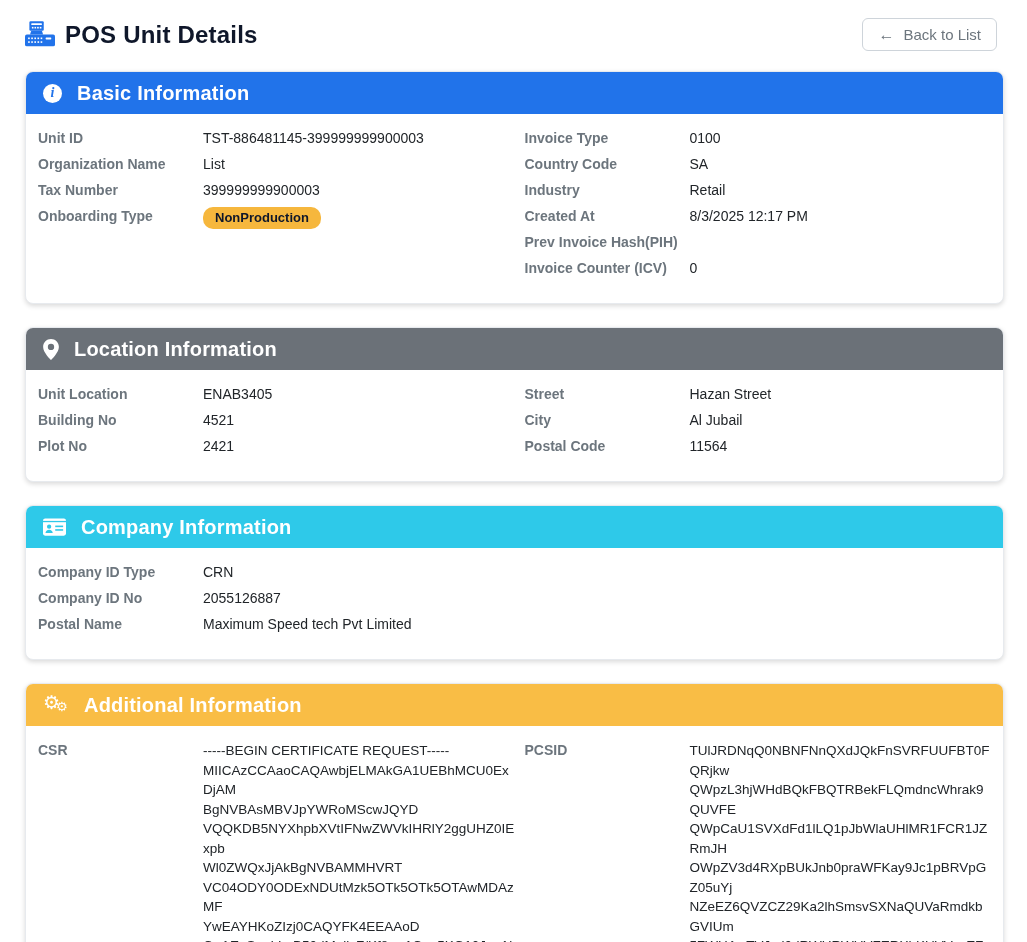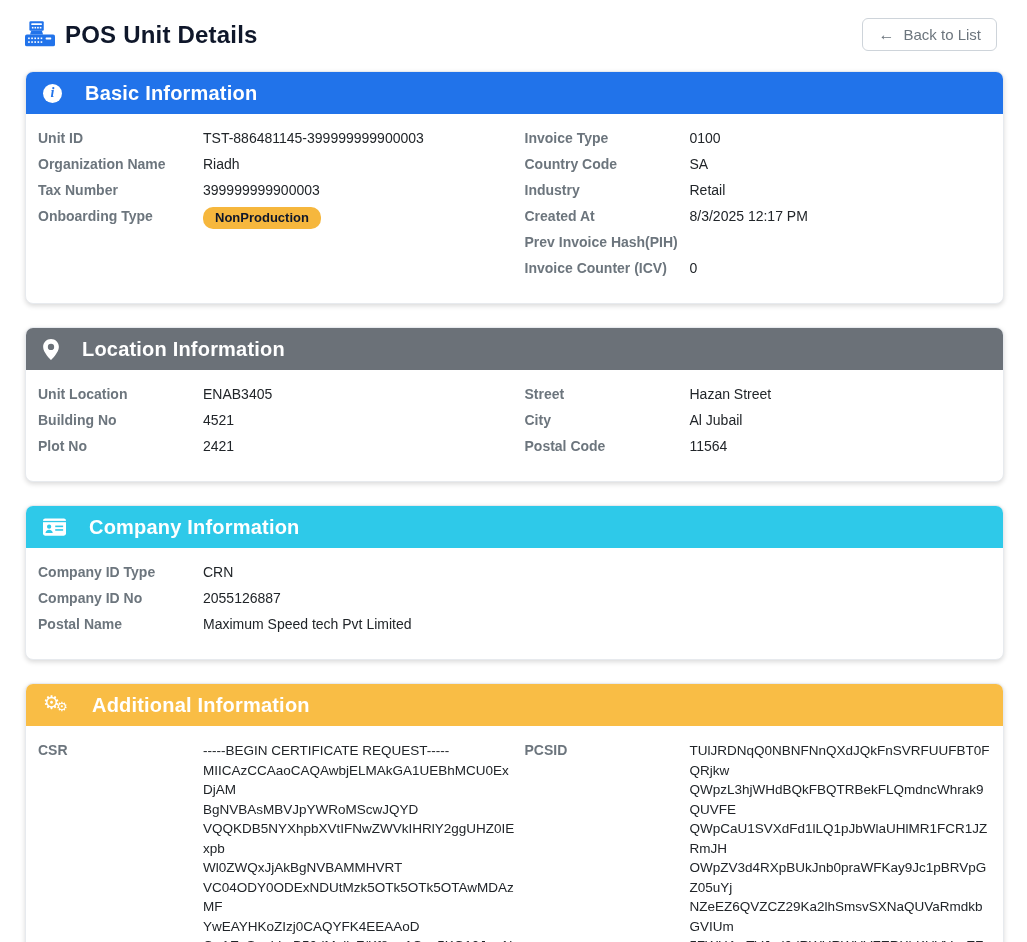--- a/index.html
+++ b/index.html
@@ -22,21 +22,21 @@
     display: flex; align-items: center; gap: 9px; cursor: pointer; margin-right: 7px;
   }
   .back-arrow { font-size: 16px; line-height: 1; }
 
   
   .card {
     background: #fff; border: 1px solid #e7eaee; border-radius: 8px;
     box-shadow: 0 2px 5px rgba(0,0,0,.15); margin-bottom: 23px; overflow: hidden;
   }
   .card-header { display: flex; align-items: center; gap: 11px; height: 42px; padding: 0 17px; }
-  .card-header .sec-title { color: #fff; font-size: 20px; font-weight: 700; margin: 12px; letter-spacing: .2px; }
+  .card-header .sec-title { color: #fff; font-size: 20px; font-weight: 700; margin: 4px; letter-spacing: .2px; }
   .hdr-blue  { background: #2173ea; }
   .hdr-gray  { background: #6b7178; }
   .hdr-cyan  { background: #2ec9e9; }
   .hdr-amber { background: #f9bd45; }
 
   .card-body { padding: 15px 12px 18px; }
   .two-col { display: grid; grid-template-columns: 1fr 1fr; }
   .col-right { padding-left: 10px; }
 
   .frow { display: flex; align-items: flex-start; margin-bottom: 7px; font-size: 14px; line-height: 19px; }
@@ -109,21 +109,21 @@
       <h2 class="sec-title">Basic Information</h2>
     </div>
     <div class="card-body two-col">
       <div class="col">
         <div class="frow">
           <div class="flabel">Unit ID</div>
           <div class="fvalue">TST-886481145-399999999900003</div>
         </div>
         <div class="frow">
           <div class="flabel">Organization Name</div>
-          <div class="fvalue">Riadh</div>
+          <div class="fvalue">List</div>
         </div>
         <div class="frow">
           <div class="flabel">Tax Number</div>
           <div class="fvalue">399999999900003</div>
         </div>
         <div class="frow">
           <div class="flabel">Onboarding Type</div>
           <div class="fvalue">
             <span class="badge">NonProduction</span>
           </div>

